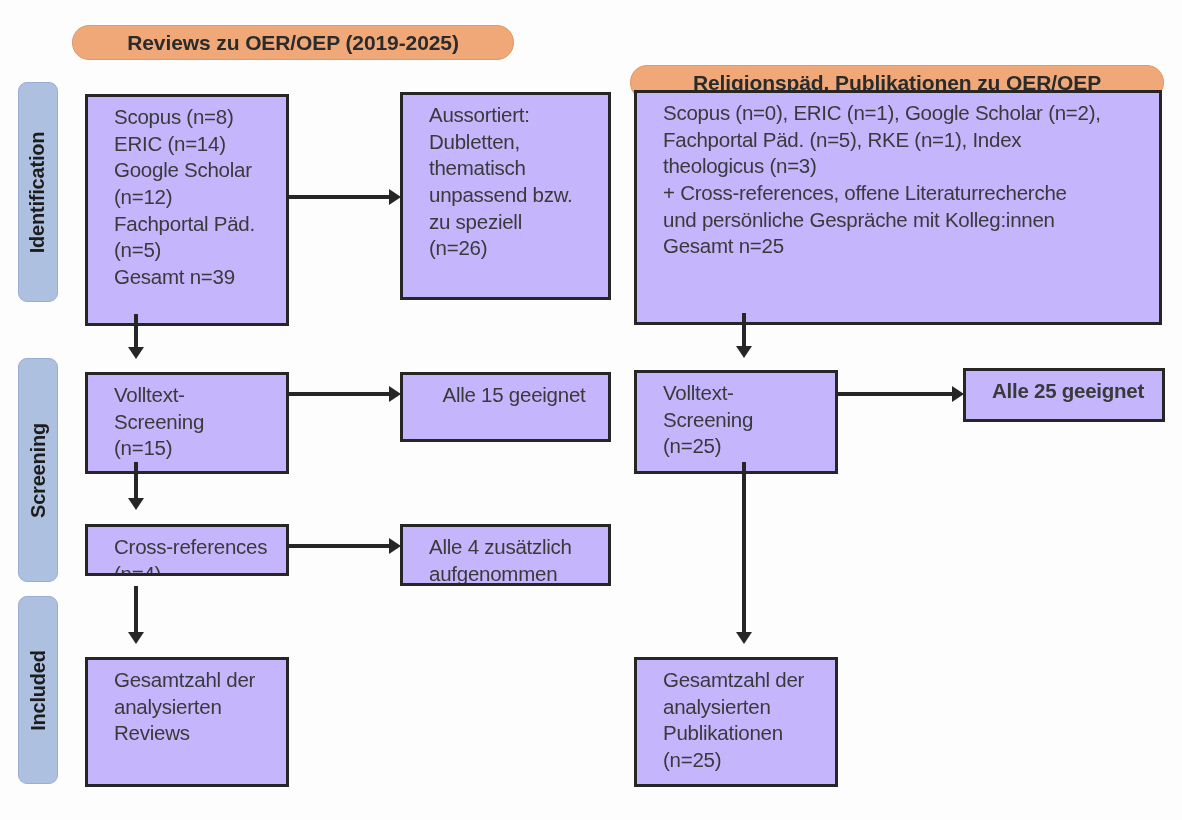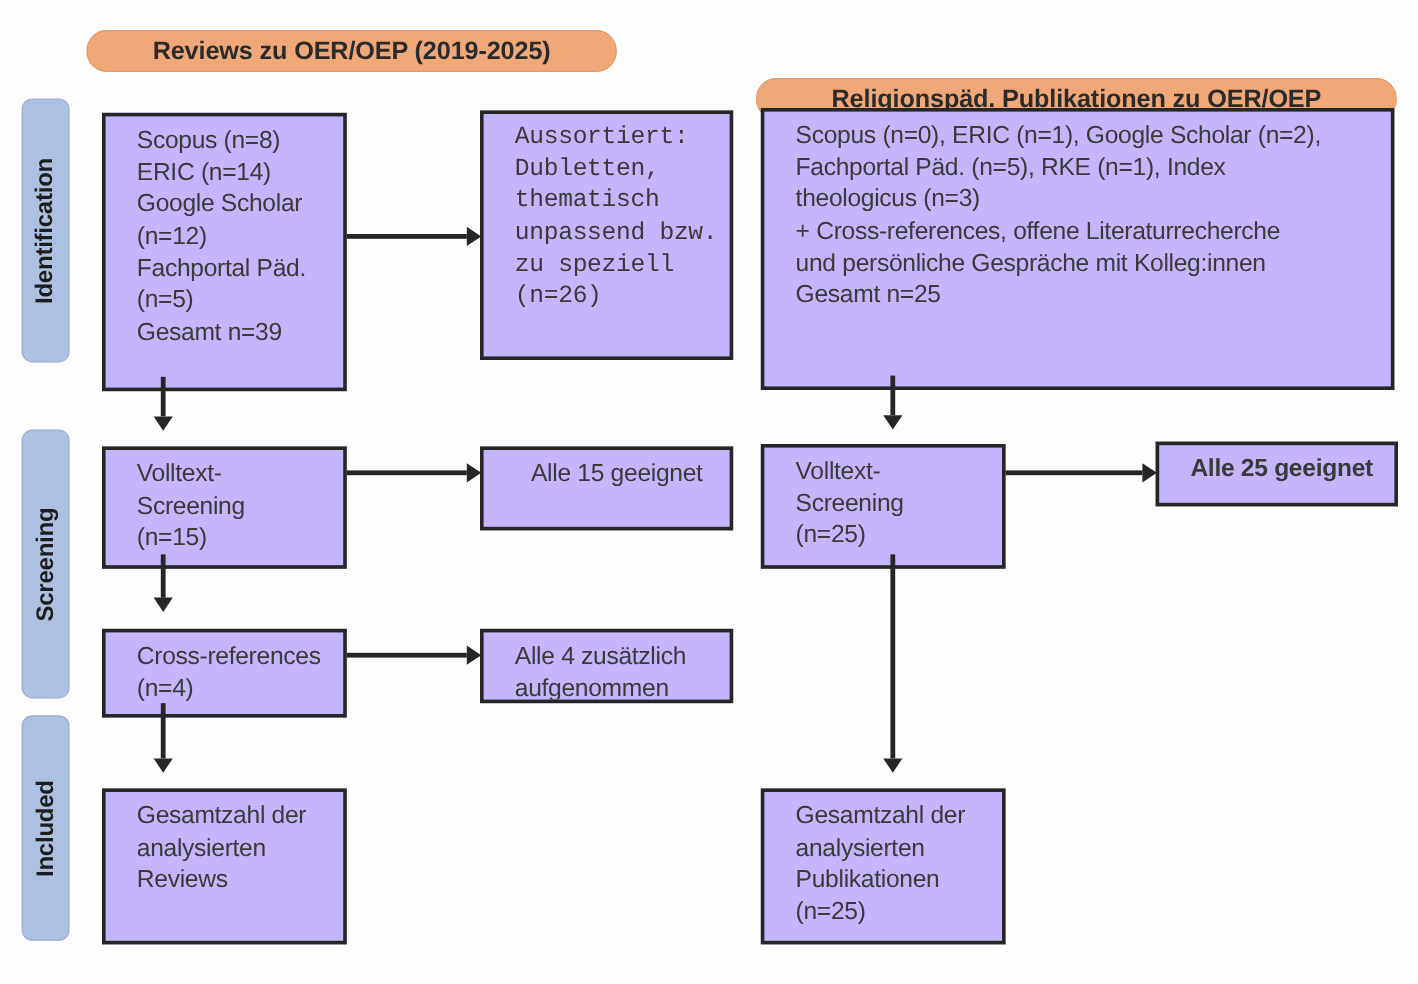--- a/index.html
+++ b/index.html
@@ -122,21 +122,21 @@
   <div class="box" style="left:85px; top:82px; width:204px; height:232px;">
     <div class="line">Scopus (n=8)</div>
     <div class="line">ERIC (n=14)</div>
     <div class="line">Google Scholar</div>
     <div class="line">(n=12)</div>
     <div class="line">Fachportal Päd.</div>
     <div class="line">(n=5)</div>
     <div class="line">Gesamt n=39</div>
   </div>
 
-  <div class="box" style="left:400px; top:80px; width:211px; height:208px;font-family:Liberation Mono, monospace;">
+  <div class="box" style="left:400px; top:80px; width:211px; height:208px;">
     <div class="line">Aussortiert:</div>
     <div class="line">Dubletten,</div>
     <div class="line">thematisch</div>
     <div class="line">unpassend bzw.</div>
     <div class="line">zu speziell</div>
     <div class="line">(n=26)</div>
   </div>
 
   <div class="conn conn-h" style="left:289px; top:195px; width:100px;"></div>
   <div class="arrowhead-right" style="left:389px; top:189px;"></div>
@@ -153,21 +153,21 @@
   <div class="box" style="left:400px; top:360px; width:211px; height:70px;text-align:center;">
     <div class="line">Alle 15 geeignet</div>
   </div>
 
   <div class="conn conn-h" style="left:289px; top:392px; width:100px;"></div>
   <div class="arrowhead-right" style="left:389px; top:386px;"></div>
 
   <div class="conn conn-v" style="left:134px; top:462px; width:4px; height:36px;"></div>
   <div class="arrowhead-down" style="left:128px; top:498px;"></div>
 
-  <div class="box" style="left:85px; top:512px; width:204px; height:74px;">
+  <div class="box" style="left:85px; top:512px; width:204px; height:52px;">
     <div class="line">Cross-references</div>
     <div class="line">(n=4)</div>
   </div>
 
   <div class="box" style="left:400px; top:512px; width:211px; height:62px;">
     <div class="line">Alle 4 zusätzlich</div>
     <div class="line">aufgenommen</div>
   </div>
 
   <div class="conn conn-h" style="left:289px; top:544px; width:100px;"></div>

